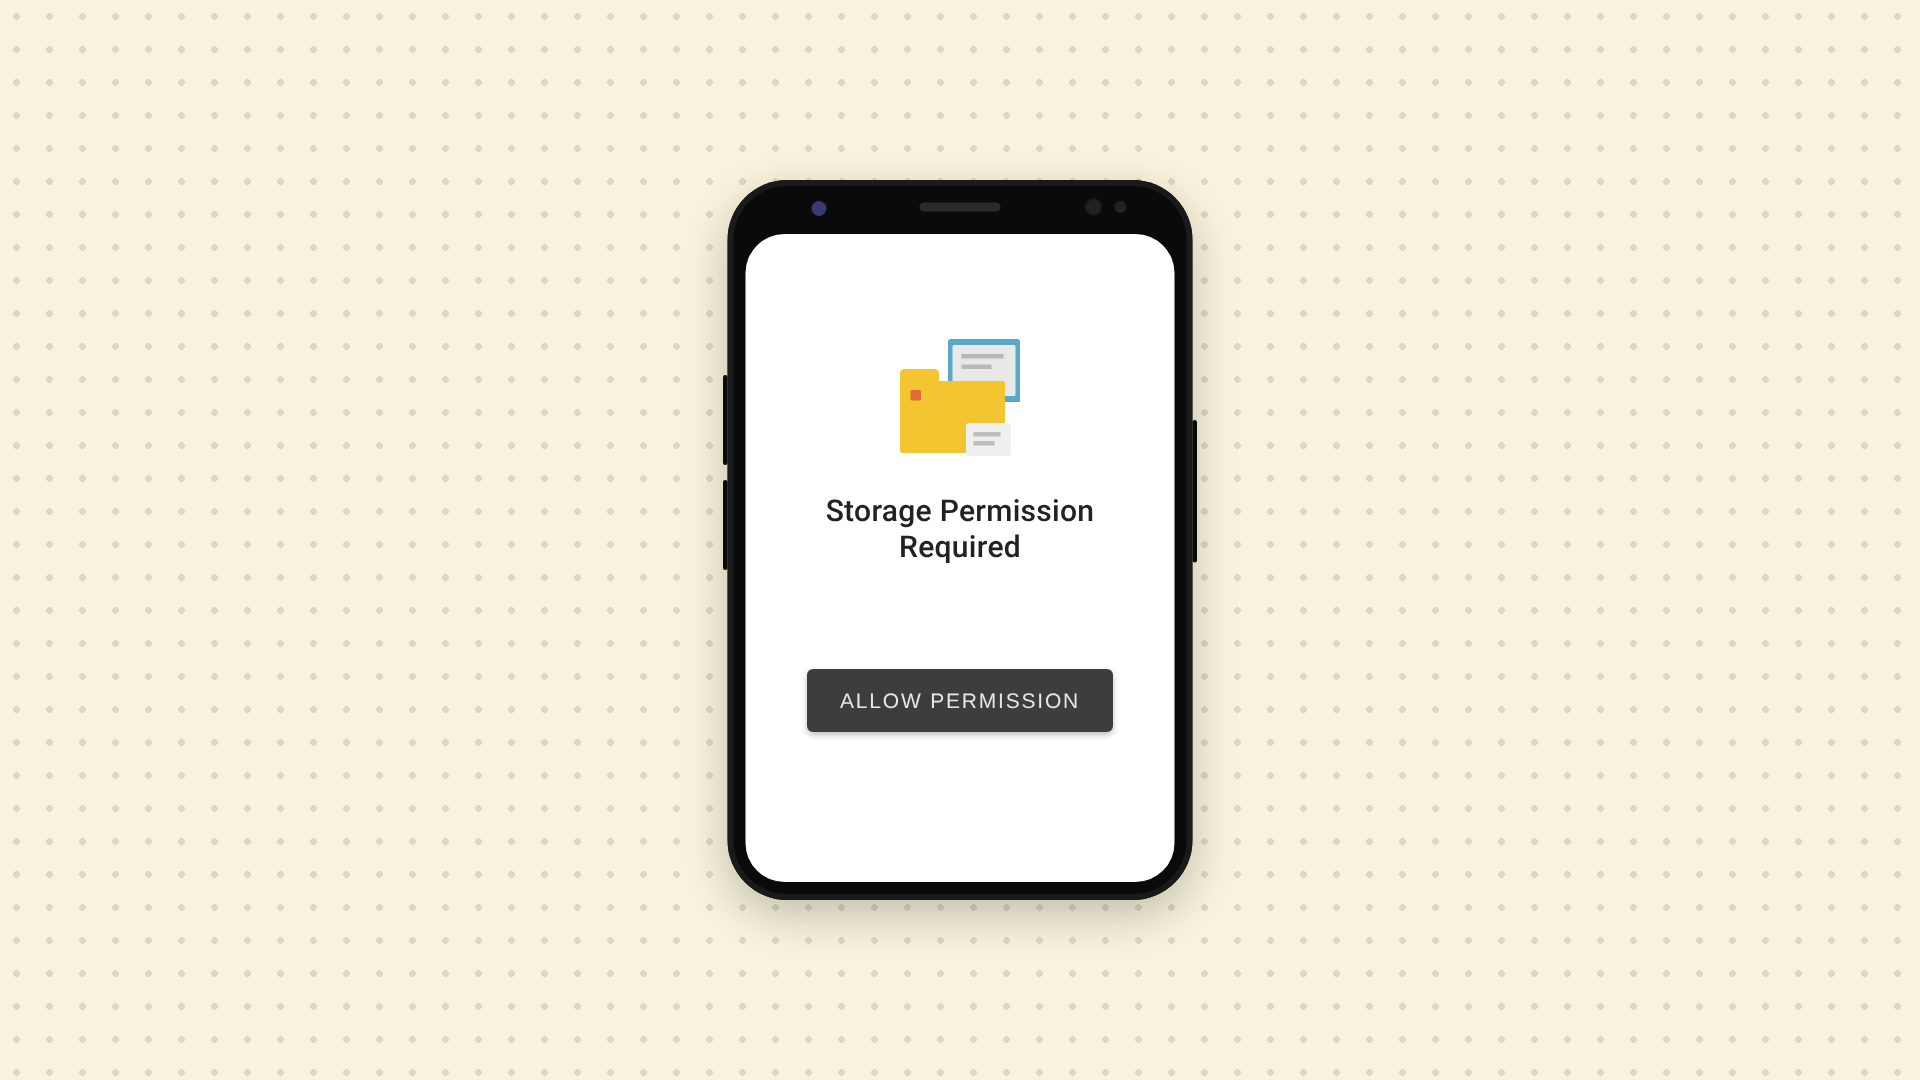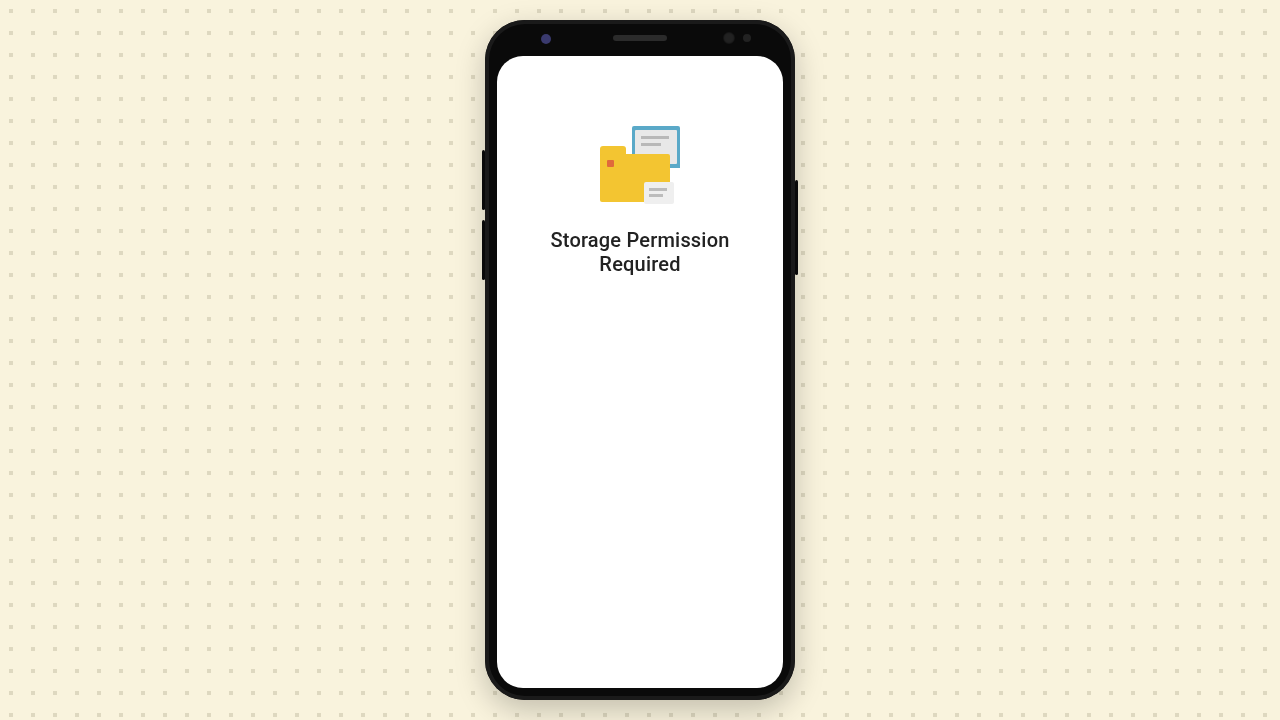--- a/index.html
+++ b/index.html
@@ -16,21 +16,21 @@
     background-size: 22px 22px;
     opacity: 0.55;
     z-index: 0;
   }
   .phone {
     position: absolute;
     left: 50%;
     top: 50%;
     transform: translate(-50%, -50%);
     width: 310px;
-    height: 680px;
+    height: 480px;
     background: #0a0a0a;
     border-radius: 40px;
     padding: 28px;
     box-shadow: 0 10px 30px rgba(0,0,0,0.22), inset 0 0 0 4px #1a1a1a;
     z-index: 1;
   }
   .side-button {
     position: absolute;
     background: #0a0a0a;
     border-radius: 2px;
@@ -237,15 +237,16 @@
         <div class="folder-dot"></div>
         <div class="note-front"></div>
       </div>
     </div>
 
     <div class="heading">Storage Permission Required</div>
 
 
     <div class="spacer"></div>
 
+    <button class="allow-btn">ALLOW PERMISSION</button>
 
   </div>
 </div>
 
 </body></html>

